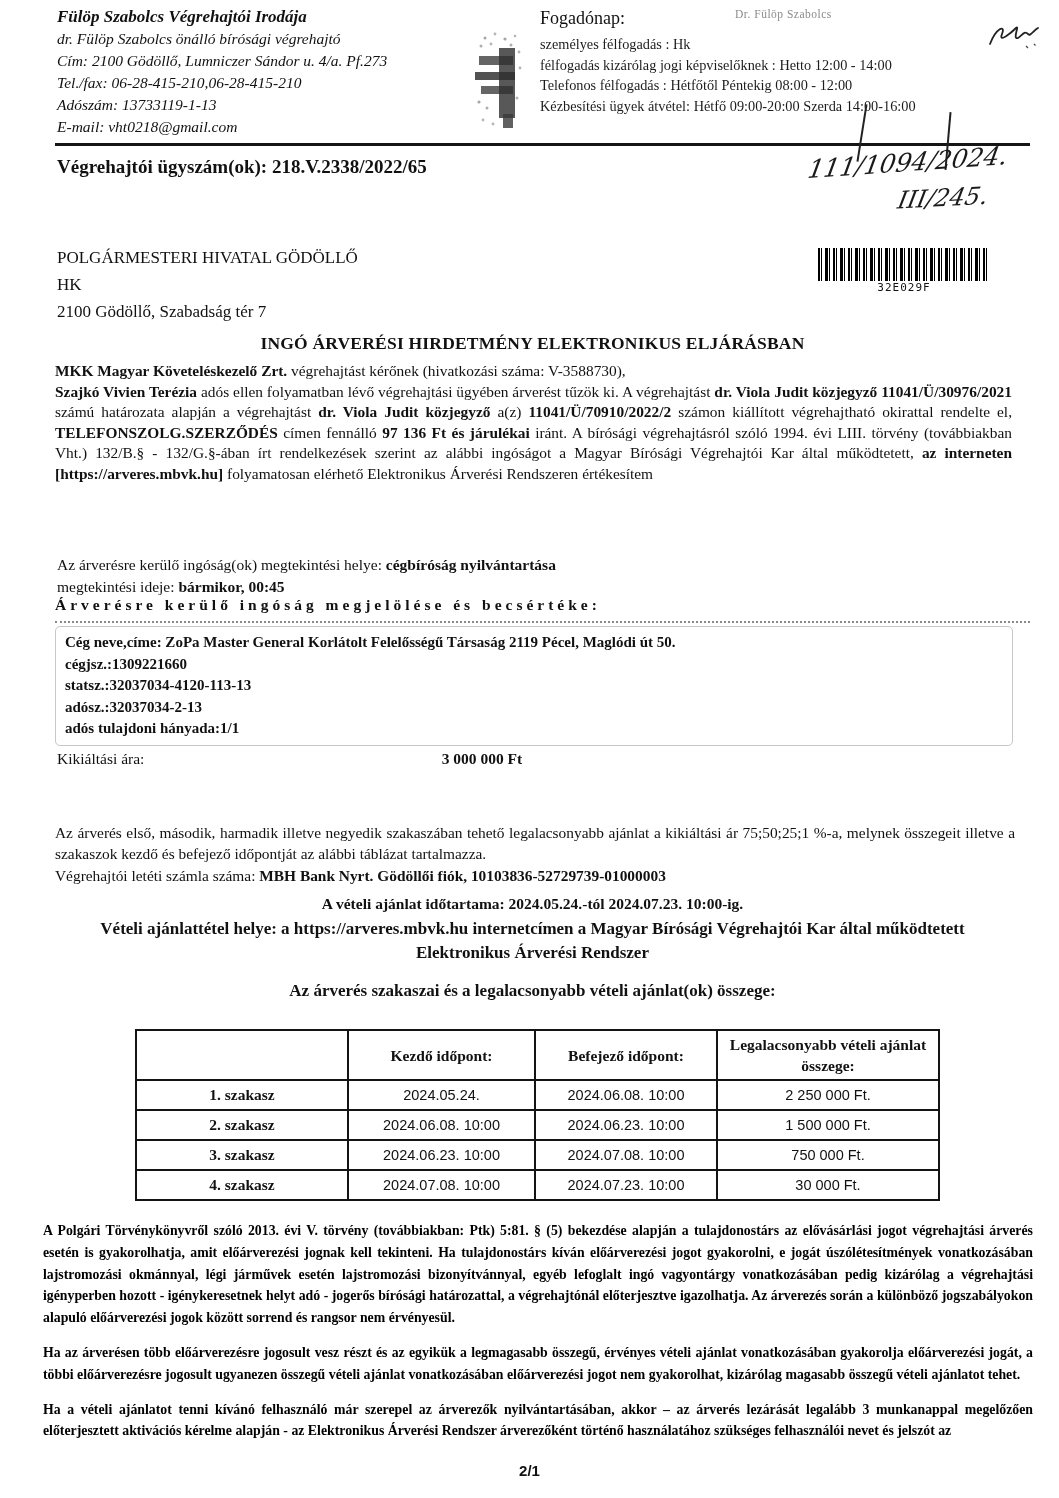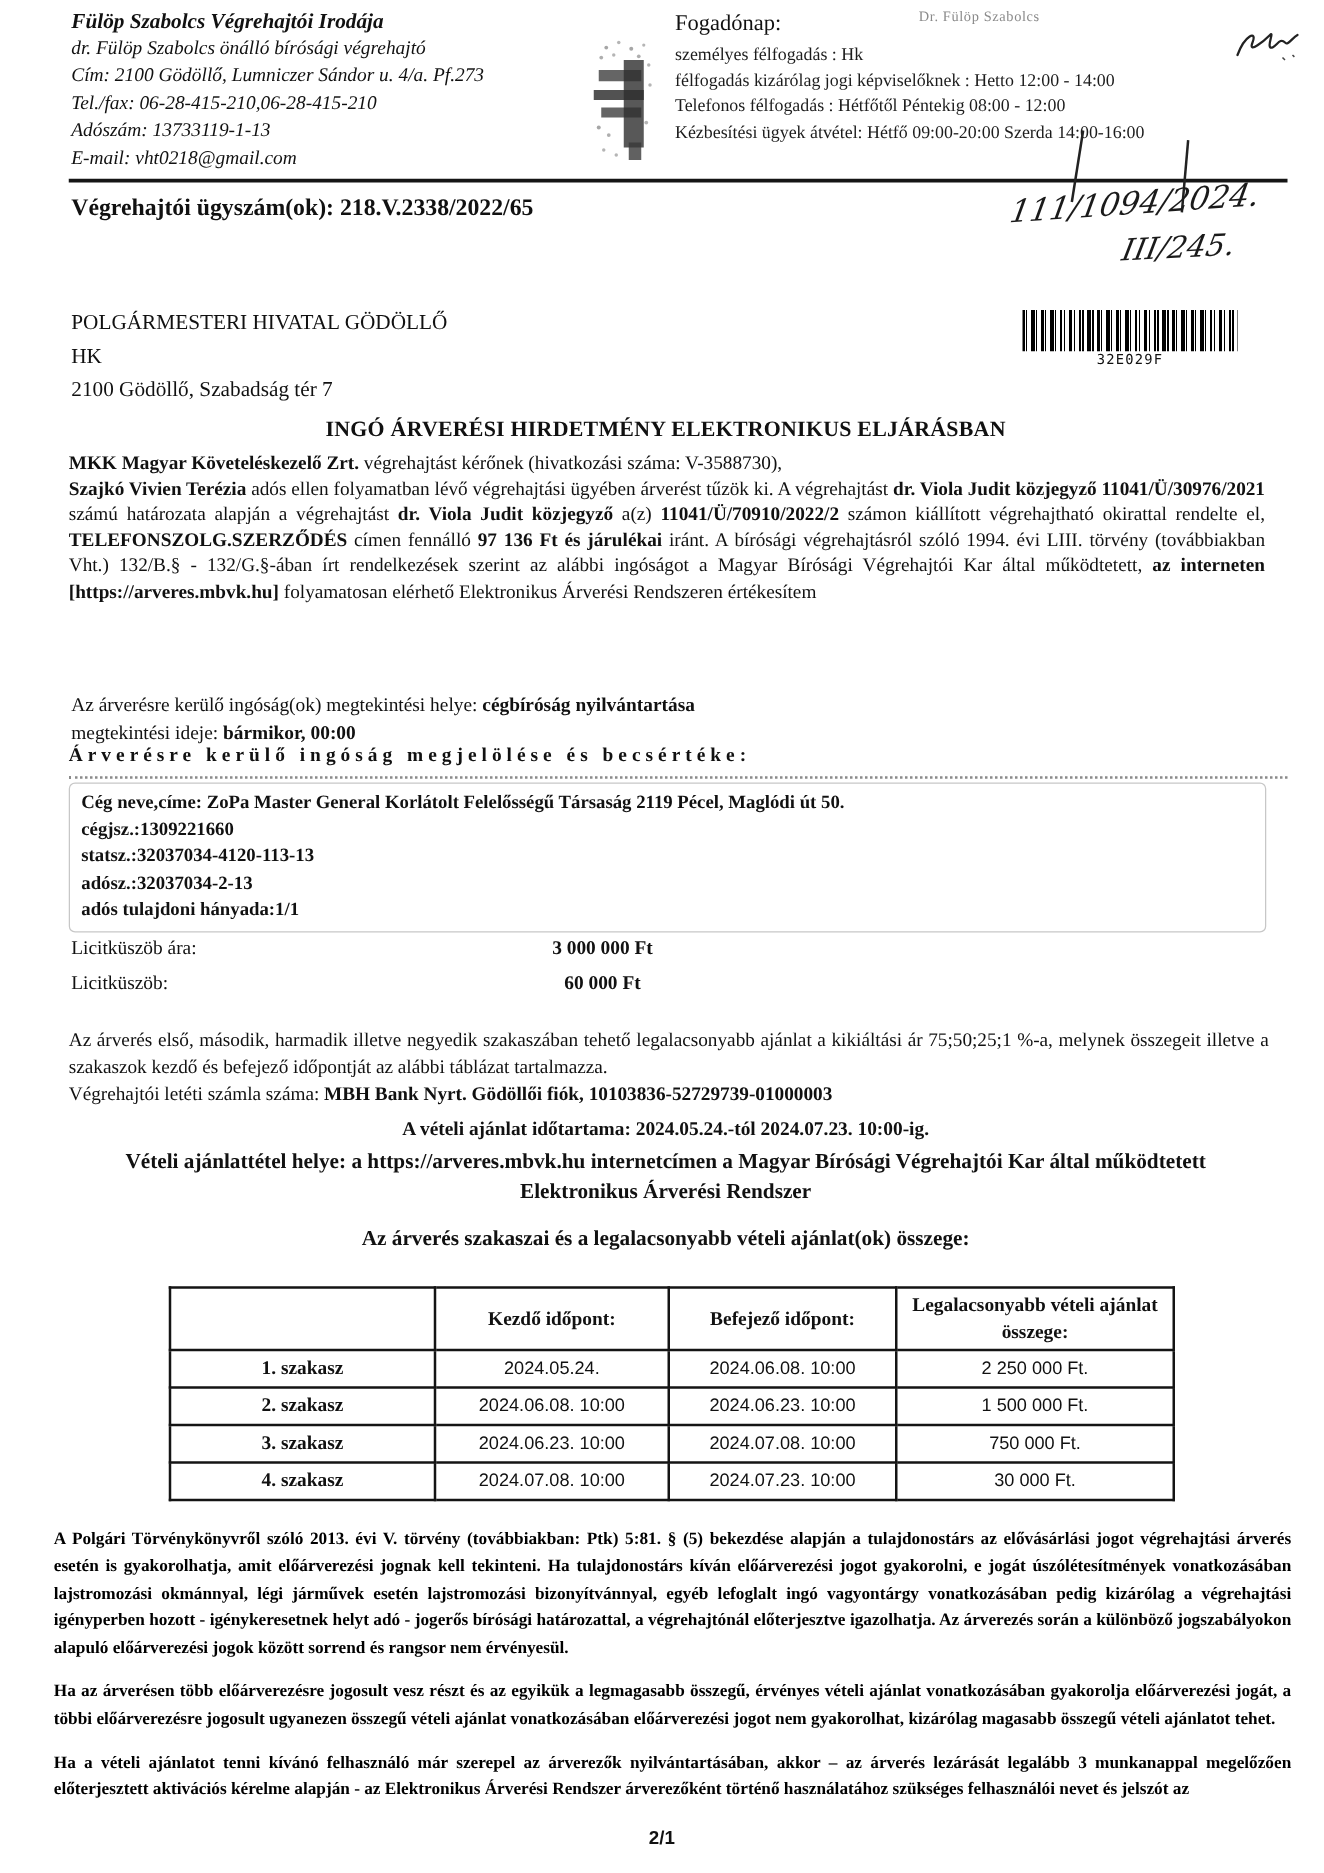--- a/index.html
+++ b/index.html
@@ -159,41 +159,37 @@
   <div class="barcode-code">32E029F</div>
 </div>
 
 <div class="abs doc-title">INGÓ ÁRVERÉSI HIRDETMÉNY ELEKTRONIKUS ELJÁRÁSBAN</div>
 
 <p class="abs intro" style="margin:0;"><span class="b">MKK Magyar Követeléskezelő Zrt.</span><span> végrehajtást kérőnek (hivatkozási száma: V-3588730),</span><br>
 <span class="b">Szajkó Vivien Terézia</span><span> adós ellen folyamatban lévő végrehajtási ügyében árverést tűzök ki. A végrehajtást  </span><span class="b">dr. Viola Judit közjegyző 11041/Ü/30976/2021</span><span> számú határozata alapján a végrehajtást  </span><span class="b">dr. Viola Judit közjegyző</span><span> a(z) </span><span class="b">11041/Ü/70910/2022/2</span><span> számon kiállított végrehajtható okirattal rendelte el, </span><span class="b">TELEFONSZOLG.SZERZŐDÉS</span><span> címen fennálló </span><span class="b">97 136 Ft és járulékai</span><span> iránt. A bírósági végrehajtásról szóló 1994. évi LIII. törvény (továbbiakban Vht.) 132/B.§ - 132/G.§-ában írt rendelkezések szerint az alábbi ingóságot a Magyar Bírósági Végrehajtói Kar által működtetett, </span><span class="b">az interneten [https://arveres.mbvk.hu]</span><span> folyamatosan elérhető Elektronikus Árverési Rendszeren értékesítem</span></p>
 
 <div class="abs viewing">
   <div><span>Az árverésre kerülő ingóság(ok) megtekintési helye: </span><span class="b">cégbíróság nyilvántartása</span></div>
-  <div><span>megtekintési ideje: </span><span class="b">bármikor, 00:00</span></div>
+  <div><span>megtekintési ideje: </span><span class="b">bármikor, 00:45</span></div>
 </div>
 
 <div class="abs item-heading">Árverésre kerülő ingóság megjelölése és becsértéke:</div>
 
 <div class="abs item-box">
   <div>Cég neve,címe: ZoPa Master General Korlátolt Felelősségű Társaság 2119 Pécel, Maglódi út 50.</div>
   <div>cégjsz.:1309221660</div>
   <div>statsz.:32037034-4120-113-13</div>
   <div>adósz.:32037034-2-13</div>
   <div>adós tulajdoni hányada:1/1</div>
 </div>
 
 <div class="abs prices">
   <div class="price-row">
-    <span>Licitküszöb ára:</span>
+    <span>Kikiáltási ára:</span>
     <span class="price-value">3 000 000 Ft</span>
-  </div>
-  <div class="price-row">
-    <span>Licitküszöb:</span>
-    <span class="price-value">60 000 Ft</span>
   </div>
 </div>
 
 <div class="abs stages-intro">
   <span>Az árverés első, második, harmadik illetve negyedik szakaszában tehető legalacsonyabb ajánlat a kikiáltási ár 75;50;25;1 %-a, melynek összegeit illetve a szakaszok kezdő és befejező időpontját az alábbi táblázat tartalmazza.</span><br>
   <span>Végrehajtói letéti számla száma: </span><span class="b">MBH Bank Nyrt. Gödöllői fiók, 10103836-52729739-01000003</span>
 </div>
 
 <div class="abs offer-period">A vételi ajánlat időtartama: 2024.05.24.-tól 2024.07.23. 10:00-ig.</div>
 <div class="abs offer-place">Vételi ajánlattétel helye: a https://arveres.mbvk.hu internetcímen a Magyar Bírósági Végrehajtói Kar által működtetett Elektronikus Árverési Rendszer</div>

